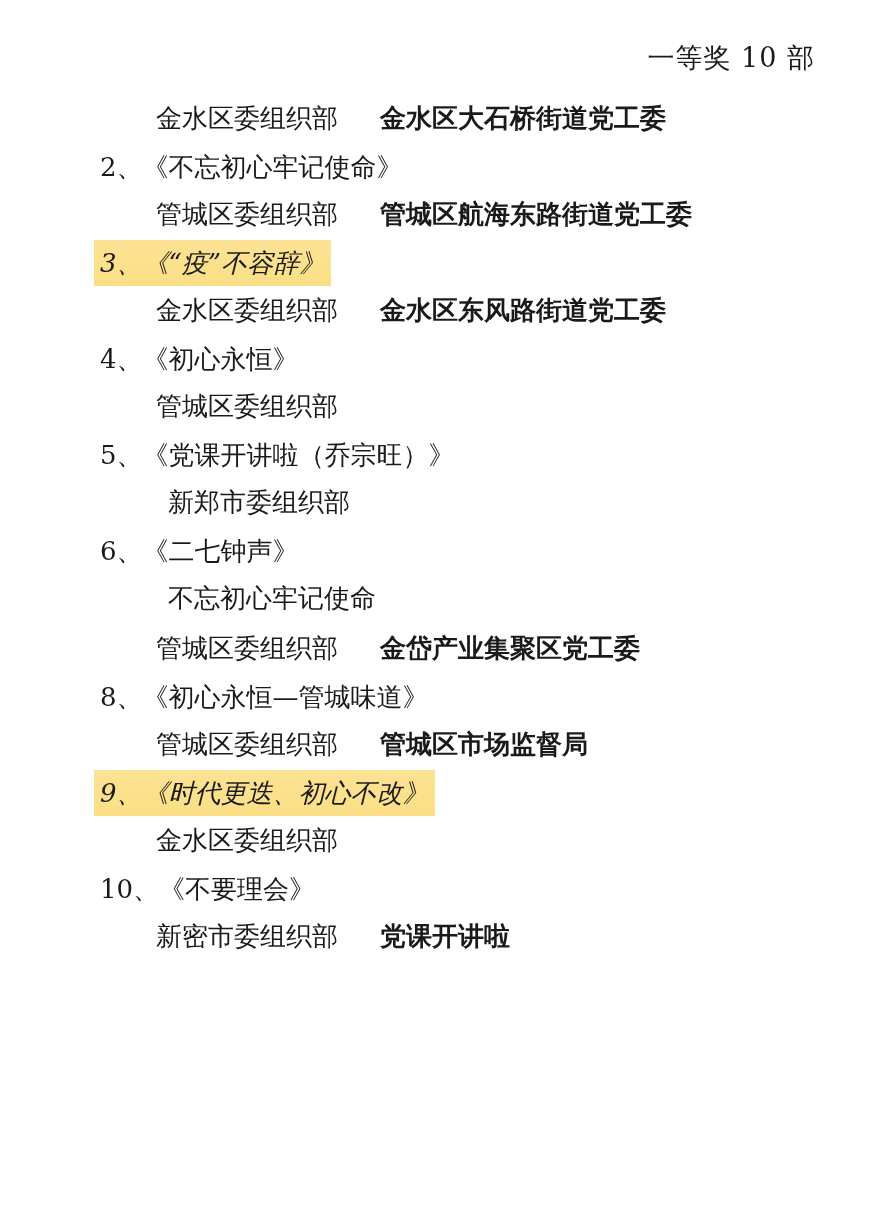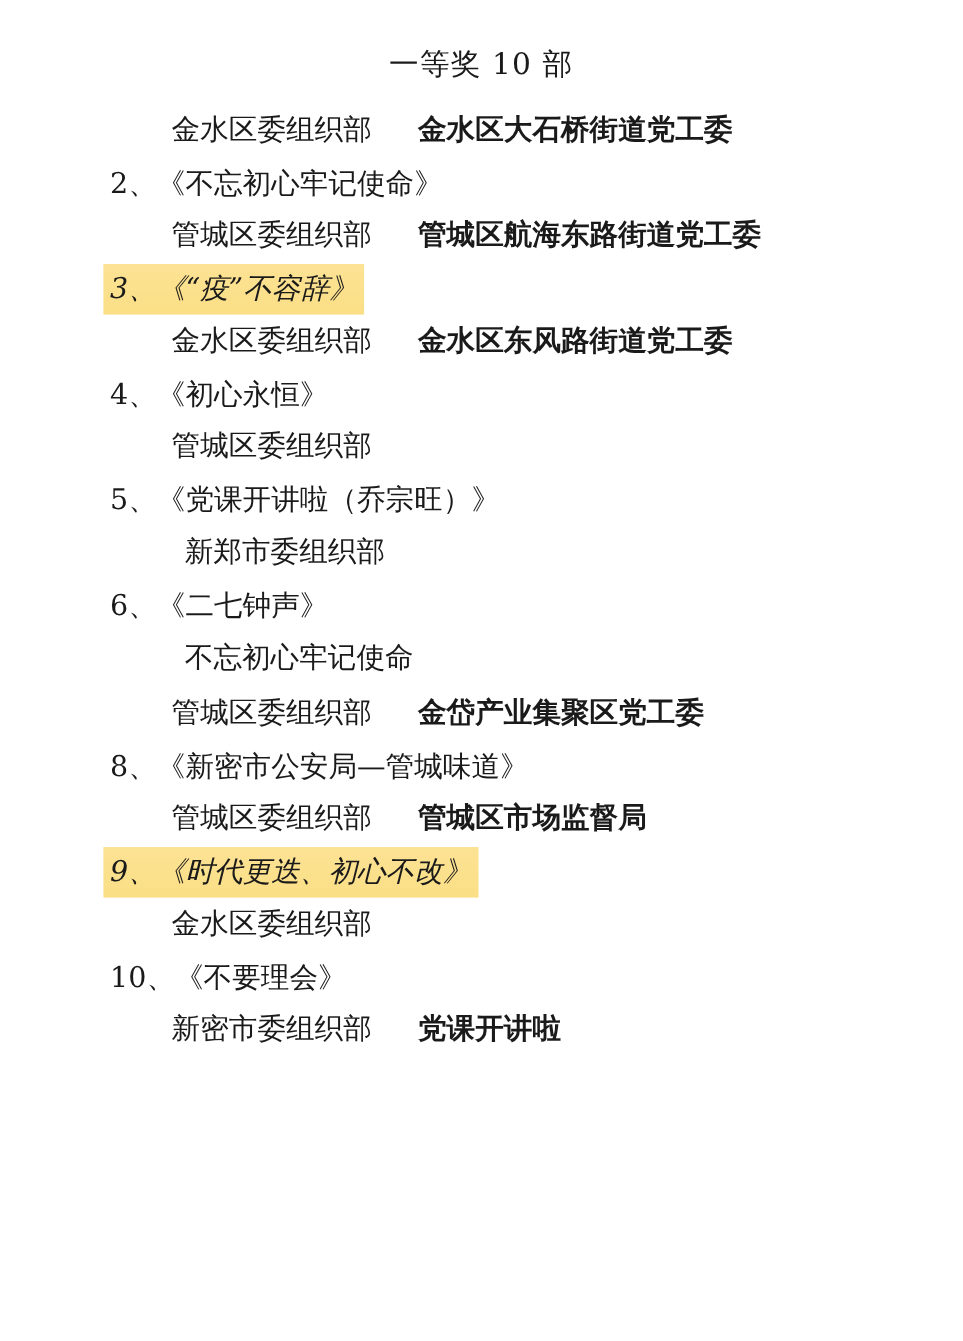--- a/index.html
+++ b/index.html
@@ -16,21 +16,21 @@
     overflow: hidden;
   }
   .page {
     width: 875px;
     height: 1219px;
     box-sizing: border-box;
     padding: 34px 60px 20px 60px;
     position: relative;
   }
   .doc-title {
-    text-align: center;
+    text-align: right;
     font-size: 27px;
     letter-spacing: 1px;
     margin: 6px 0 18px 0;
     font-weight: 400;
   }
   .entry {
     margin-bottom: 2px;
   }
   .entry-title-row {
     display: flex;
@@ -112,21 +112,21 @@
     </div>
     <div class="orgs indent-more"><span>不忘初心牢记使命</span></div>
   </div>
 
   <div class="entry">
     <div class="orgs"><span>管城区委组织部</span><span class="org2">金岱产业集聚区党工委</span></div>
   </div>
 
   <div class="entry">
     <div class="entry-title-row">
-      <span class="entry-title-inner"><span class="num">8、</span><span>《新密市公安局—管城味道》</span></span>
+      <span class="entry-title-inner"><span class="num">8、</span><span>《初心永恒—管城味道》</span></span>
     </div>
     <div class="orgs"><span>管城区委组织部</span><span class="org2">管城区市场监督局</span></div>
   </div>
 
   <div class="entry highlight">
     <div class="entry-title-row">
       <span class="entry-title-inner"><span class="num">9、</span><span>《时代更迭、初心不改》</span></span>
     </div>
     <div class="orgs"><span>金水区委组织部</span></div>
   </div>

